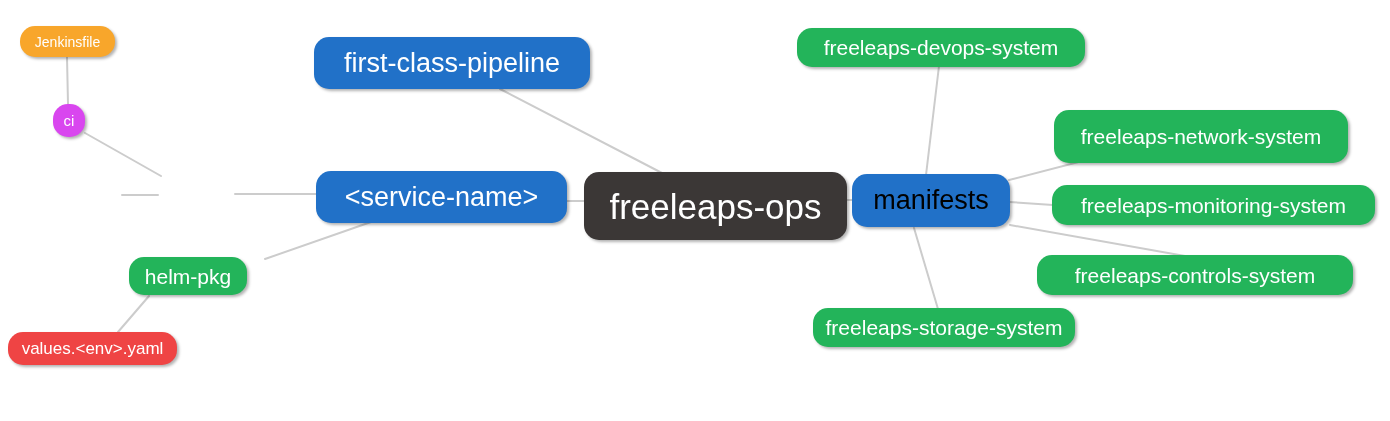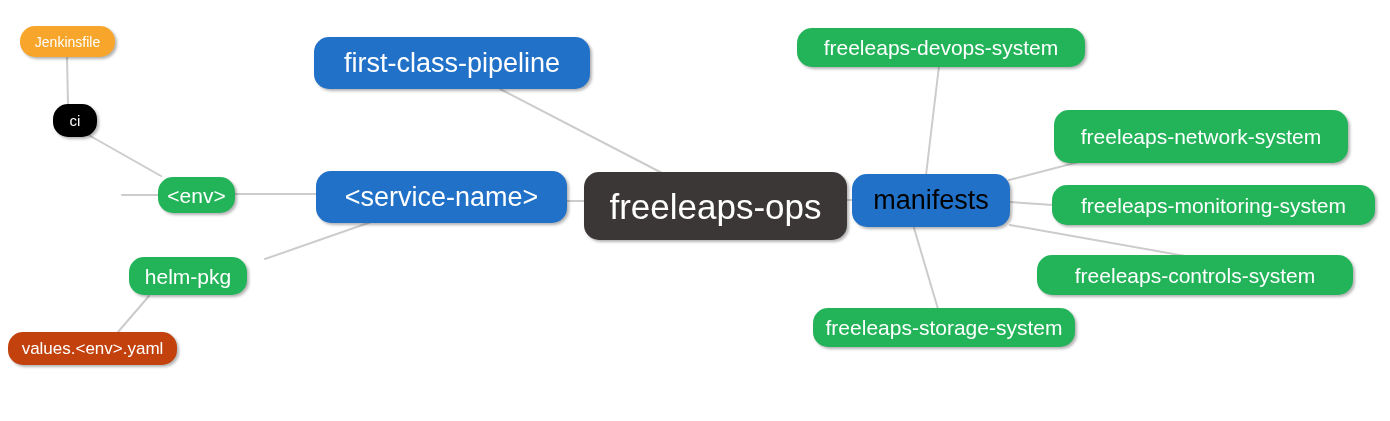--- a/index.html
+++ b/index.html
@@ -59,27 +59,26 @@
       <line x1="500" y1="89" x2="662" y2="173" stroke="#cccccc" stroke-width="2" stroke-linecap="round"></line>
       <line x1="846" y1="200" x2="853" y2="200" stroke="#cccccc" stroke-width="2" stroke-linecap="round"></line>
       <line x1="926" y1="175" x2="939" y2="66" stroke="#cccccc" stroke-width="2" stroke-linecap="round"></line>
       <line x1="1009" y1="180" x2="1121" y2="151" stroke="#cccccc" stroke-width="2" stroke-linecap="round"></line>
       <line x1="1009" y1="202" x2="1053" y2="205" stroke="#cccccc" stroke-width="2" stroke-linecap="round"></line>
       <line x1="1010" y1="225" x2="1185" y2="256" stroke="#cccccc" stroke-width="2" stroke-linecap="round"></line>
       <line x1="914" y1="228" x2="938" y2="309" stroke="#cccccc" stroke-width="2" stroke-linecap="round"></line>
     </svg>
   <div id="node-layer">
       <div class="node" style="left: 20px; top: 26px; width: 95px; height: 31px; font-size: 14px; background: rgb(248, 166, 43); color: rgb(255, 255, 255);">Jenkinsfile</div>
-      <div class="node" style="left: 53px; top: 104px; width: 44px; height: 33px; font-size: 15px; background: #000000; color: rgb(255, 255, 255);">ci</div>
-      <div class="node" style="left: 158px; top: 177px; width: 77px; height: 36px; font-size: 21px; background: rgb(35, 180, 90); color: rgb(255, 255, 255);">&lt;env&gt;</div>
+      <div class="node" style="left: 53px; top: 104px; width: 32px; height: 33px; font-size: 15px; background: #d946ef; color: rgb(255, 255, 255);">ci</div>
       <div class="node" style="left: 314px; top: 37px; width: 276px; height: 52px; font-size: 27px; background: rgb(33, 113, 200); color: rgb(255, 255, 255);">first-class-pipeline</div>
       <div class="node" style="left: 316px; top: 171px; width: 251px; height: 52px; font-size: 27px; background: rgb(33, 113, 200); color: rgb(255, 255, 255);">&lt;service-name&gt;</div>
       <div class="node" style="left: 584px; top: 172px; width: 263px; height: 68px; font-size: 35px; background: rgb(59, 55, 54); color: rgb(255, 255, 255);">freeleaps-ops</div>
       <div class="node" style="left: 852px; top: 174px; width: 158px; height: 53px; font-size: 27px; background: rgb(33, 113, 200); color: #000000;">manifests</div>
       <div class="node" style="left: 129px; top: 257px; width: 118px; height: 38px; font-size: 21px; background: rgb(35, 180, 90); color: rgb(255, 255, 255);">helm-pkg</div>
-      <div class="node" style="left: 8px; top: 332px; width: 169px; height: 33px; font-size: 17px; background: #c2410c; color: rgb(255, 255, 255);">values.&lt;env&gt;.yaml</div>
+      <div class="node" style="left: 8px; top: 332px; width: 169px; height: 33px; font-size: 17px; background: #ef4444; color: rgb(255, 255, 255);">values.&lt;env&gt;.yaml</div>
       <div class="node" style="left: 797px; top: 28px; width: 288px; height: 39px; font-size: 21px; background: rgb(35, 180, 90); color: rgb(255, 255, 255);">freeleaps-devops-system</div>
       <div class="node" style="left: 1054px; top: 110px; width: 294px; height: 53px; font-size: 21px; background: rgb(35, 180, 90); color: rgb(255, 255, 255);">freeleaps-network-system</div>
       <div class="node" style="left: 1052px; top: 185px; width: 323px; height: 40px; font-size: 21px; background: rgb(35, 180, 90); color: rgb(255, 255, 255);">freeleaps-monitoring-system</div>
       <div class="node" style="left: 1037px; top: 255px; width: 316px; height: 40px; font-size: 21px; background: rgb(35, 180, 90); color: rgb(255, 255, 255);">freeleaps-controls-system</div>
       <div class="node" style="left: 813px; top: 308px; width: 262px; height: 39px; font-size: 21px; background: rgb(35, 180, 90); color: rgb(255, 255, 255);">freeleaps-storage-system</div>
     </div>
 </div>
 
 </body></html>

